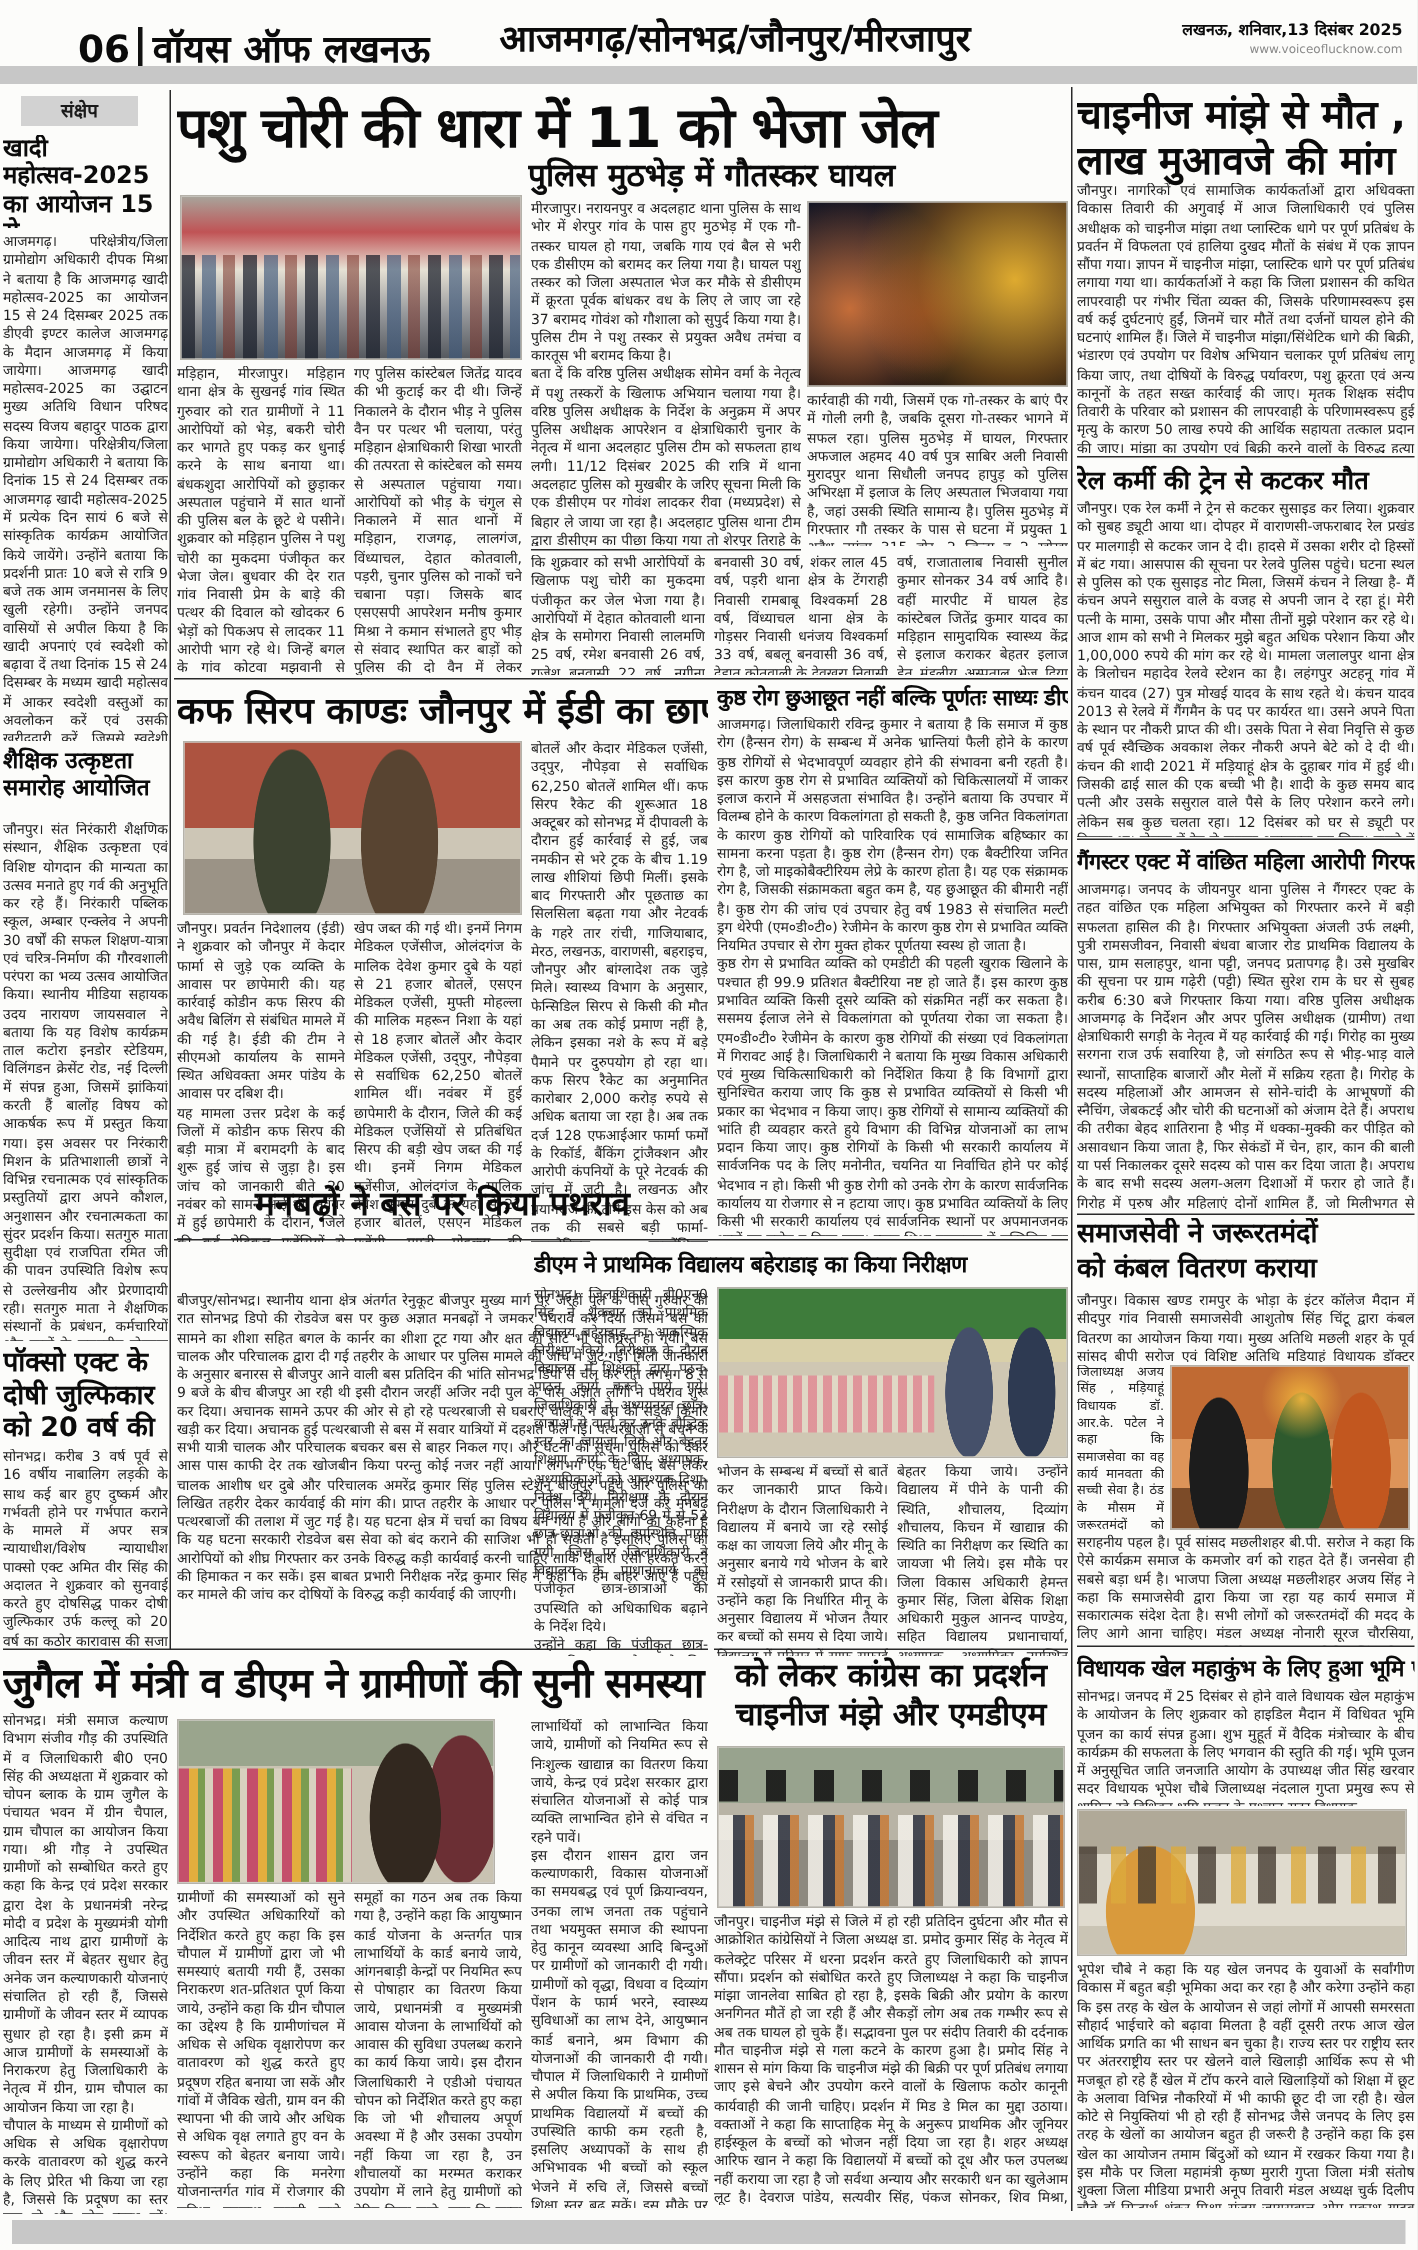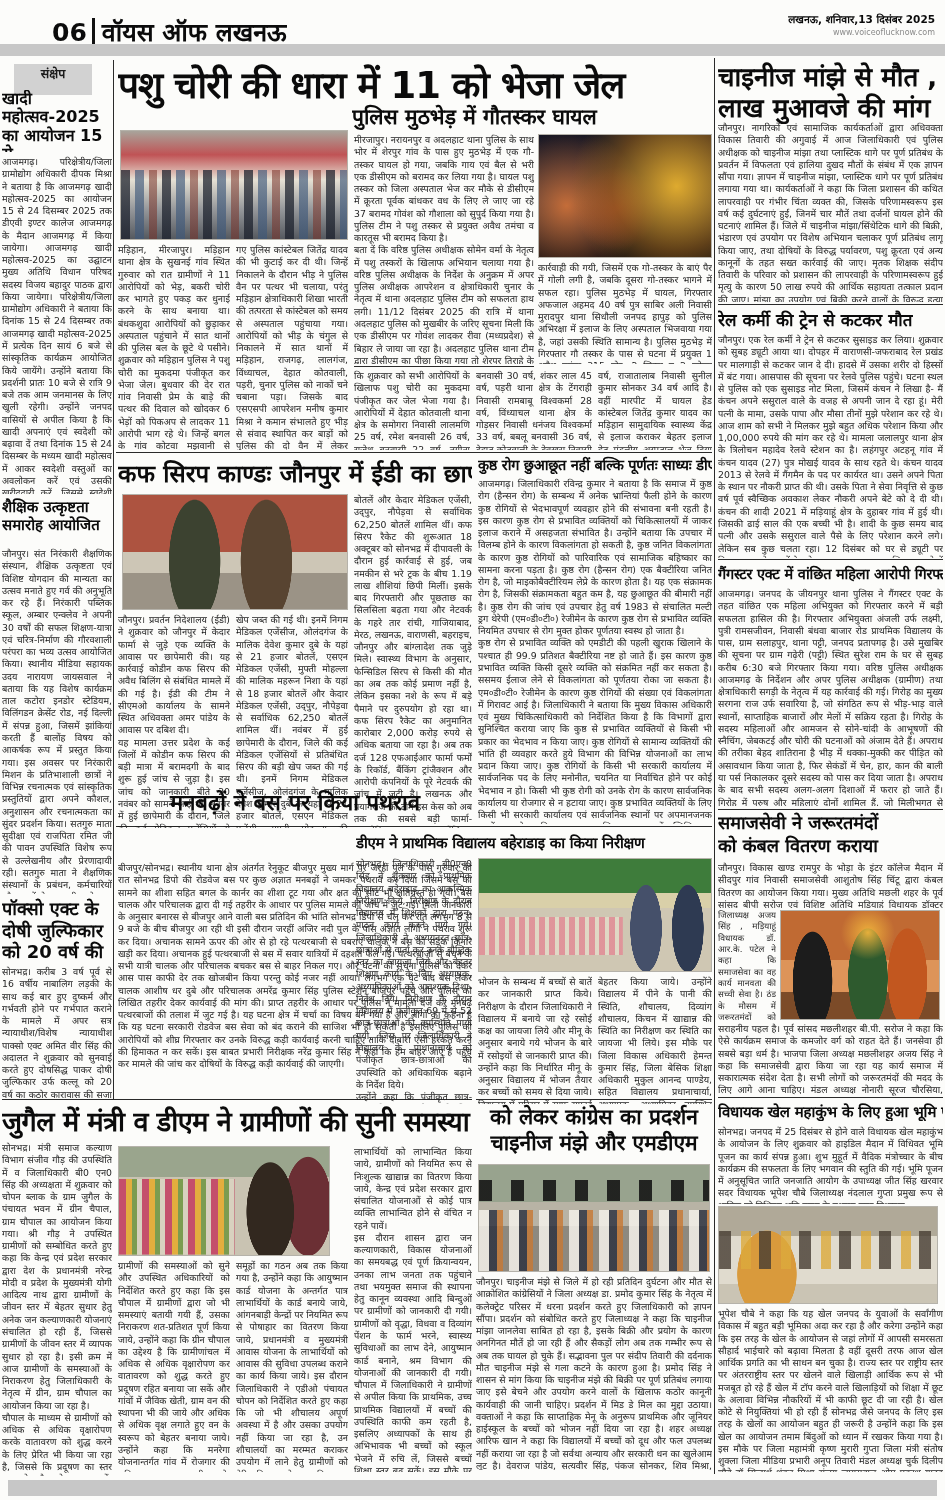--- a/index.html
+++ b/index.html
@@ -61,38 +61,39 @@
   .pgno{border-right:3px solid #111;padding-right:5px;margin-right:7px;}
 </style>
 </head>
 <body>
 
 <div class="page">
 
   <div class="abs hd" style="left:12px;top:14px;font-size:25px;margin-left:40px;">
     <span class="pgno">06</span><span>वॉयस ऑफ लखनऊ</span>
   </div>
+  <div class="abs hd center" style="left:280px;top:8px;width:420px;font-size:24px;">आजमगढ़/सोनभद्र/जौनपुर/मीरजापुर</div>
   <div class="abs hd" style="left:760px;top:12px;width:175px;font-size:10.5px;text-align:right;">लखनऊ, शनिवार,13 दिसंबर 2025</div>
   <div class="abs" style="left:760px;top:28px;width:175px;font-size:8px;color:#8a8a8a;text-align:right;">www.voiceoflucknow.com</div>
   <div class="abs graybar" style="left:0;top:44px;width:945px;height:12px;"></div>
 
   <div class="abs rule-v" style="left:113px;top:60px;height:1040px;"></div>
   <div class="abs rule-v" style="left:714px;top:58px;height:1416px;"></div>
   <div class="abs rule-h" style="left:116px;top:452px;width:596px;"></div>
   <div class="abs rule-h" style="left:354px;top:366px;width:180px;"></div>
   <div class="abs rule-h" style="left:116px;top:826px;width:596px;"></div>
   <div class="abs rule-h" style="left:2px;top:1099px;width:470px;"></div>
   <div class="abs rule-h" style="left:476px;top:1099px;width:236px;"></div>
   <div class="abs rule-h" style="left:718px;top:304px;width:225px;"></div>
   <div class="abs rule-h" style="left:718px;top:559px;width:225px;"></div>
   <div class="abs rule-h" style="left:718px;top:809px;width:225px;"></div>
   <div class="abs rule-h" style="left:718px;top:1097px;width:225px;"></div>
   <div class="abs graybar" style="left:8px;top:1480px;width:929px;height:16px;"></div>
 
-  <div class="abs center" style="left:14px;top:64px;width:78px;height:31px;background:#d2d2d2;font-size:12.5px;font-weight:bold;line-height:19px;">संक्षेप</div>
+  <div class="abs center" style="left:14px;top:64px;width:78px;height:20px;background:#d2d2d2;font-size:12.5px;font-weight:bold;line-height:19px;">संक्षेप</div>
   <div class="abs hd" style="left:2px;top:90px;width:110px;height:62px;font-size:16px;line-height:1.15;">खादी महोत्सव-2025 का आयोजन 15 से</div>
   <div class="abs bt" style="left:2px;top:156px;width:110px;height:338px;">आजमगढ़। परिक्षेत्रीय/जिला ग्रामोद्योग अधिकारी दीपक मिश्रा ने बताया है कि आजमगढ़ खादी महोत्सव-2025 का आयोजन 15 से 24 दिसम्बर 2025 तक डीएवी इण्टर कालेज आजमगढ़ के मैदान आजमगढ़ में किया जायेगा। आजमगढ़ खादी महोत्सव-2025 का उद्घाटन मुख्य अतिथि विधान परिषद सदस्य विजय बहादुर पाठक द्वारा किया जायेगा। परिक्षेत्रीय/जिला ग्रामोद्योग अधिकारी ने बताया कि दिनांक 15 से 24 दिसम्बर तक आजमगढ़ खादी महोत्सव-2025 में प्रत्येक दिन सायं 6 बजे से सांस्कृतिक कार्यक्रम आयोजित किये जायेंगे। उन्होंने बताया कि प्रदर्शनी प्रातः 10 बजे से रात्रि 9 बजे तक आम जनमानस के लिए खुली रहेगी। उन्होंने जनपद वासियों से अपील किया है कि खादी अपनाएं एवं स्वदेशी को बढ़ावा दें तथा दिनांक 15 से 24 दिसम्बर के मध्यम खादी महोत्सव में आकर स्वदेशी वस्तुओं का अवलोकन करें एवं उसकी खरीददारी करें, जिससे स्वदेशी उत्पादकों को बढ़ावा/प्रोत्साहन मिले।</div>
   <div class="abs hd" style="left:2px;top:498px;width:110px;height:46px;font-size:15px;line-height:1.2;">शैक्षिक उत्कृष्टता समारोह आयोजित</div>
   <div class="abs bt" style="left:2px;top:548px;width:110px;height:346px;">जौनपुर। संत निरंकारी शैक्षणिक संस्थान, शैक्षिक उत्कृष्टता एवं विशिष्ट योगदान की मान्यता का उत्सव मनाते हुए गर्व की अनुभूति कर रहे हैं। निरंकारी पब्लिक स्कूल, अम्बार एन्क्लेव ने अपनी 30 वर्षों की सफल शिक्षण-यात्रा एवं चरित्र-निर्माण की गौरवशाली परंपरा का भव्य उत्सव आयोजित किया। स्थानीय मीडिया सहायक उदय नारायण जायसवाल ने बताया कि यह विशेष कार्यक्रम ताल कटोरा इनडोर स्टेडियम, विलिंगडन क्रेसेंट रोड, नई दिल्ली में संपन्न हुआ, जिसमें झांकियां करती हैं बालोंह विषय को आकर्षक रूप में प्रस्तुत किया गया। इस अवसर पर निरंकारी मिशन के प्रतिभाशाली छात्रों ने विभिन्न रचनात्मक एवं सांस्कृतिक प्रस्तुतियों द्वारा अपने कौशल, अनुशासन और रचनात्मकता का सुंदर प्रदर्शन किया। सतगुरु माता सुदीक्षा एवं राजपिता रमित जी की पावन उपस्थिति विशेष रूप से उल्लेखनीय और प्रेरणादायी रही। सतगुरु माता ने शैक्षणिक संस्थानों के प्रबंधन, कर्मचारियों और छात्रों के सराहनीय योगदान की प्रशंसा करते हुए कहा कि शिक्षा का उद्देश्य केवल शैक्षणिक प्रगति नहीं, बल्कि जीवन के हर क्षेत्र में एक अच्छा और संवेदनशील मनुष्य बनना। संचालन श्रीमती रमन सिंह मनहास, शिक्षा समन्वयक, संत निरंकारी मंडल, के नेतृत्व में हुआ।</div>
   <div class="abs hd" style="left:2px;top:898px;width:110px;height:64px;font-size:18px;line-height:1.2;">पॉक्सो एक्ट के दोषी जुल्फिकार को 20 वर्ष की कैद</div>
   <div class="abs bt" style="left:2px;top:966px;width:110px;height:132px;">सोनभद्र। करीब 3 वर्ष पूर्व से 16 वर्षीय नाबालिग लड़की के साथ कई बार हुए दुष्कर्म और गर्भवती होने पर गर्भपात कराने के मामले में अपर सत्र न्यायाधीश/विशेष न्यायाधीश पाक्सो एक्ट अमित वीर सिंह की अदालत ने शुक्रवार को सुनवाई करते हुए दोषसिद्ध पाकर दोषी जुल्फिकार उर्फ कल्लू को 20 वर्ष का कठोर कारावास की सजा सुनाई। उसके ऊपर 50 हजार रुपए अर्थदंड भी लगाया है। अर्थदंड अदा न करने पर 6 माह की अतिरिक्त कैद भुगतनी होगी। अर्थदंड की धनराशि में से 40 हजार रुपए पीड़िता को मिलेगी। वहीं तीन आरोपियों राजा, राजकुमार सिंह व आंचल मौर्या को साक्ष्य के अभाव में दोषमुक्त करार दिया।</div>
 
   <div class="abs hd nowrap" style="left:118px;top:58px;width:596px;font-size:37px;letter-spacing:-1px;">पशु चोरी की धारा में 11 को भेजा जेल</div>
   <div class="abs hd nowrap" style="left:352px;top:102px;width:250px;font-size:21px;">पुलिस मुठभेड़ में गौतस्कर घायल</div>
   <div class="abs photo ph1" style="left:120px;top:130px;width:228px;height:110px;"></div>

